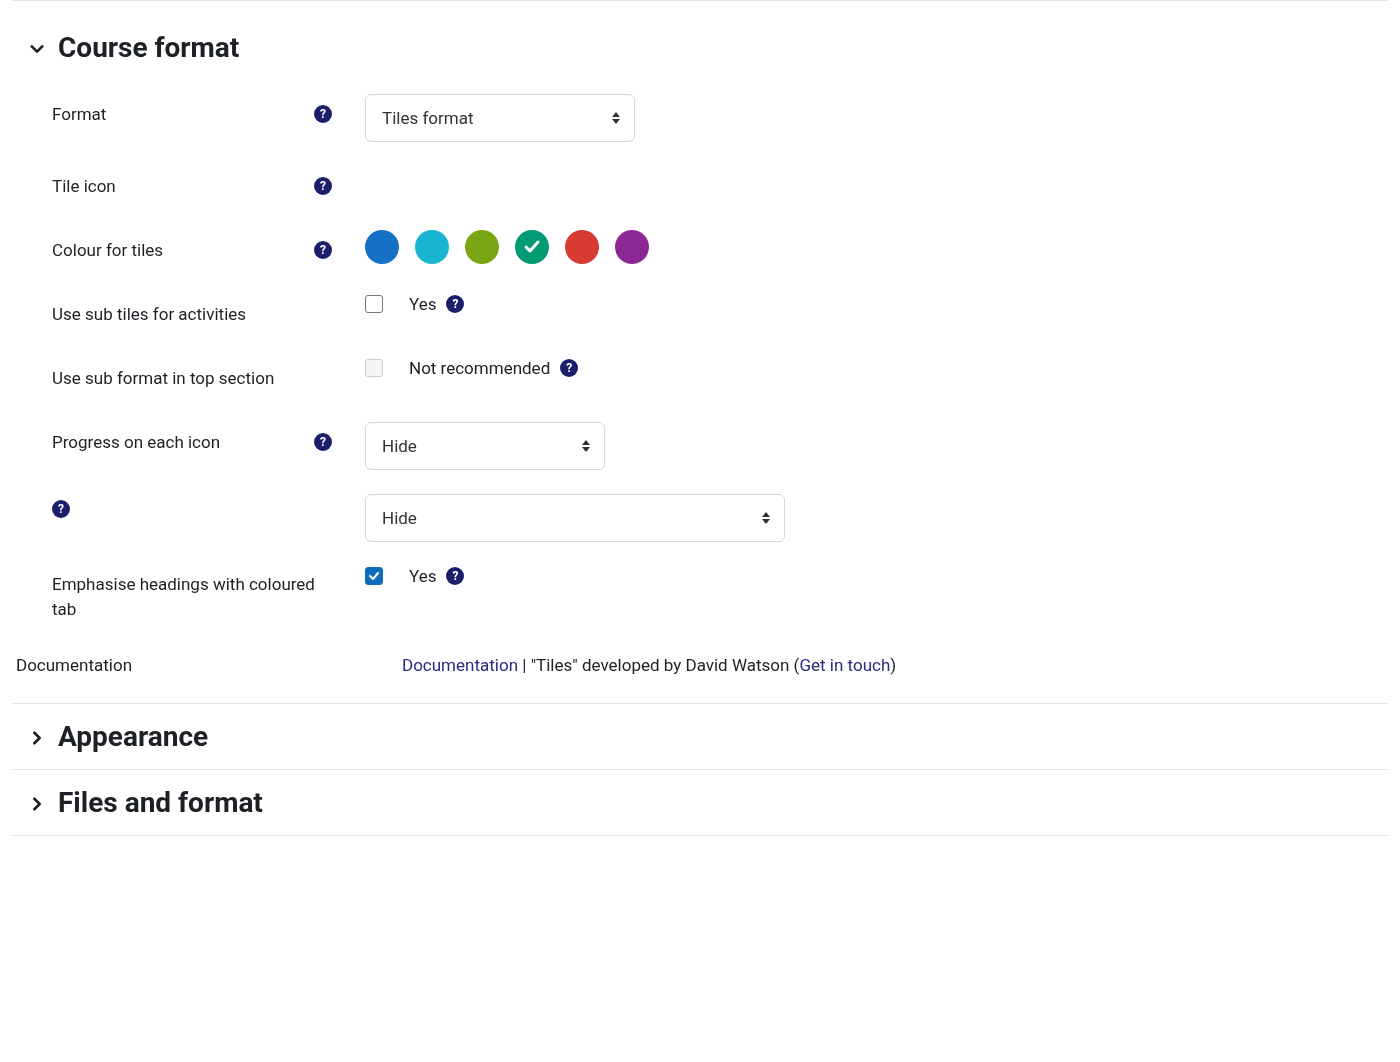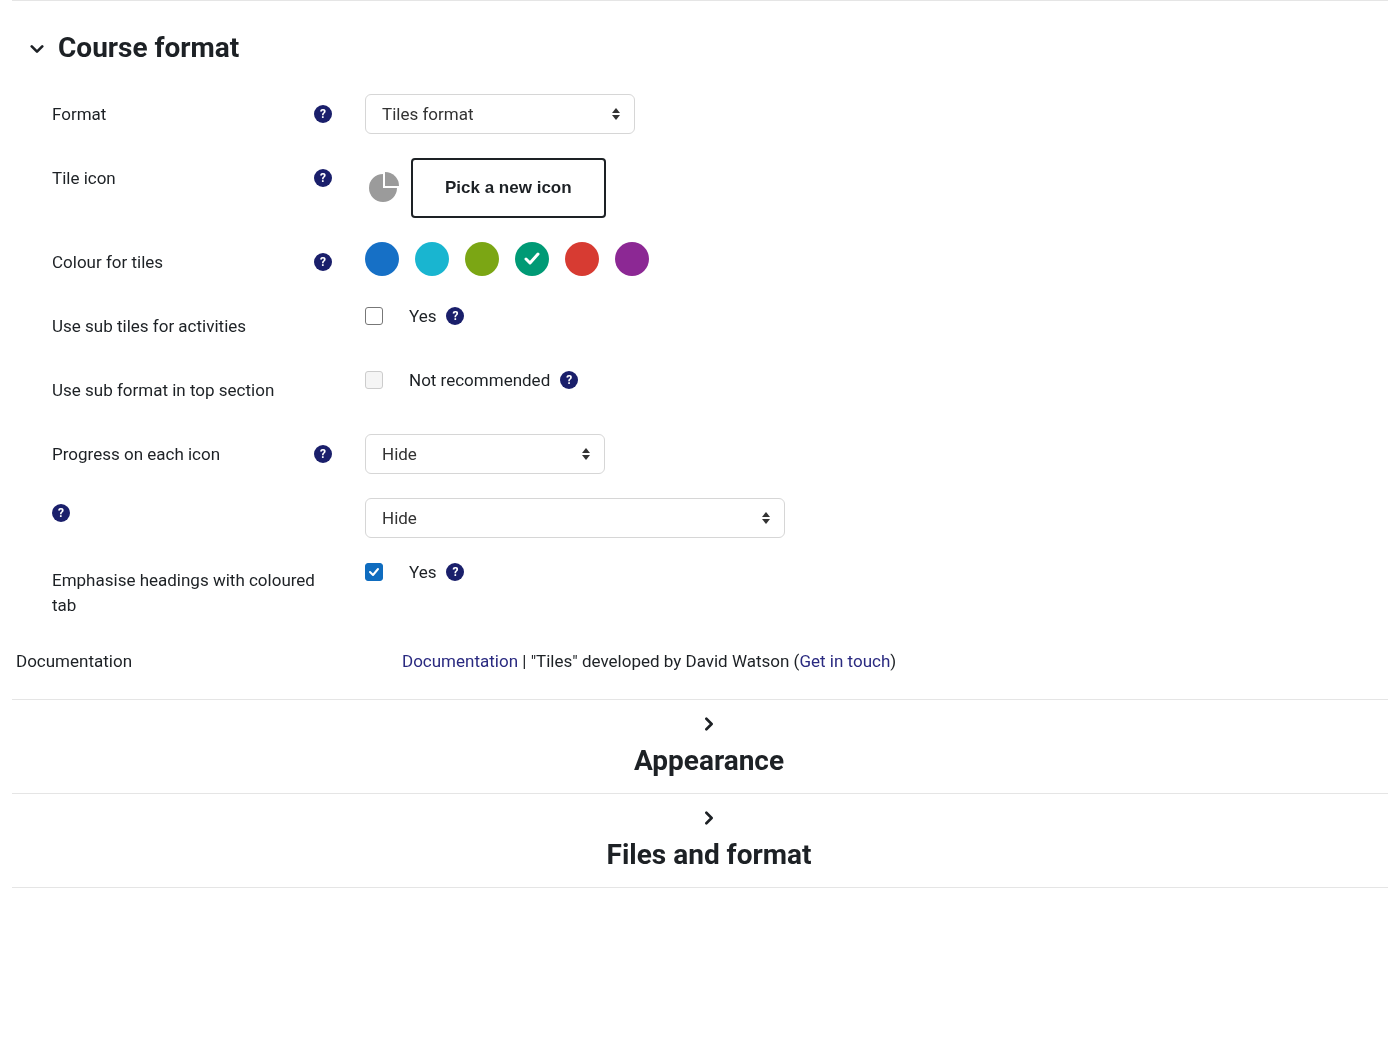--- a/index.html
+++ b/index.html
@@ -14,21 +14,20 @@
   .section-header {
     display: flex;
     align-items: center;
     gap: 14px;
     padding: 8px 0 18px 18px;
     cursor: pointer;
   }
   .section-header.collapsed {
     padding: 16px 0 16px 18px;
     border-bottom: 1px solid #e5e5e5;
-    flex-direction: column;
   }
   .section-header .chev { width: 14px; height: 14px; display:inline-block; }
   .section-header h2 {
     font-size: 28px;
     font-weight: 700;
     color: #1d2125;
   }
   .form-row {
     display: flex;
     align-items: flex-start;
@@ -67,21 +66,21 @@
     display: flex;
     align-items: center;
     gap: 10px;
     flex-wrap: wrap;
   }
   .select {
     position: relative;
     border: 1px solid #d6d6d6;
     border-radius: 6px;
     background: #fff;
-    height: 40px;
+    height: 48px;
     display: flex;
     align-items: center;
     padding: 0 20px 0 16px;
     font-size: 17px;
     color: #333;
     cursor: pointer;
   }
   .select .caret {
     position: absolute;
     right: 14px;
@@ -173,29 +172,20 @@
           <span class="tri down"></span>
         </span>
     </div>
   </div>
 </div>
 
 <div class="form-row">
   <div class="form-label-col">
     <span class="form-label">Tile icon</span>
     <span class="help-icon">?</span>
-  </div>
-  <div class="form-control-col">
-    <span class="pie-icon">
-      <svg viewBox="0 0 36 36">
-        <path d="M18 4 A14 14 0 1 0 32 18 L18 18 Z" fill="#9b9b9b"></path>
-        <path d="M20 2 A14 14 0 0 1 34 16 L20 16 Z" fill="#9b9b9b"></path>
-      </svg>
-    </span>
-    <button class="btn-outline">Pick a new icon</button>
   </div>
 </div>
 
 <div class="form-row">
   <div class="form-label-col">
     <span class="form-label">Colour for tiles</span>
     <span class="help-icon">?</span>
   </div>
   <div class="form-control-col">
     <div class="color-swatches" id="swatches">

